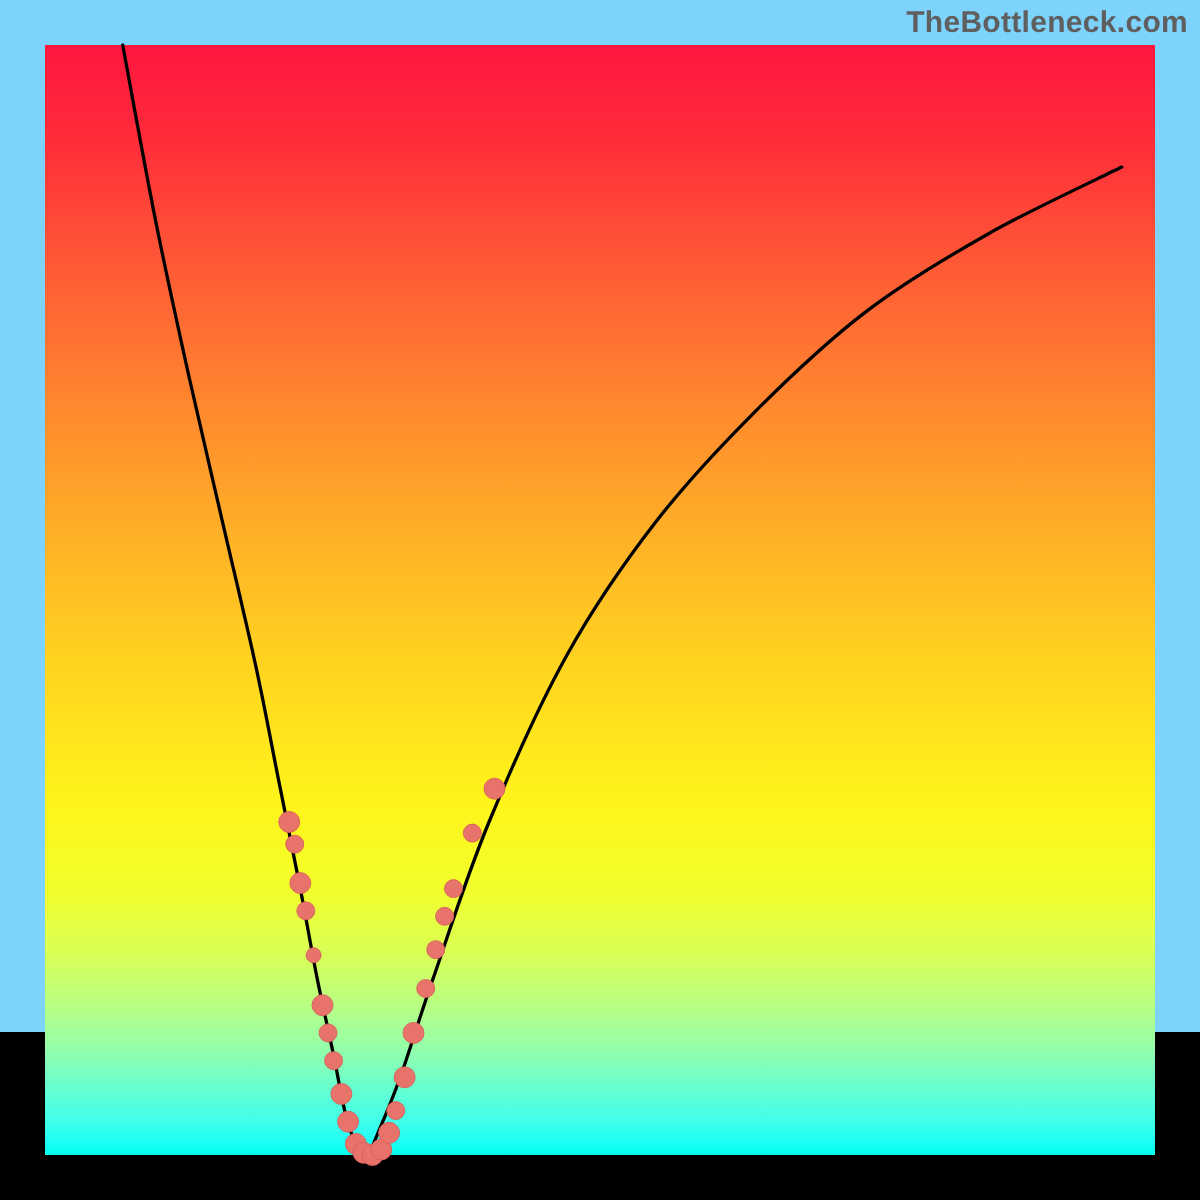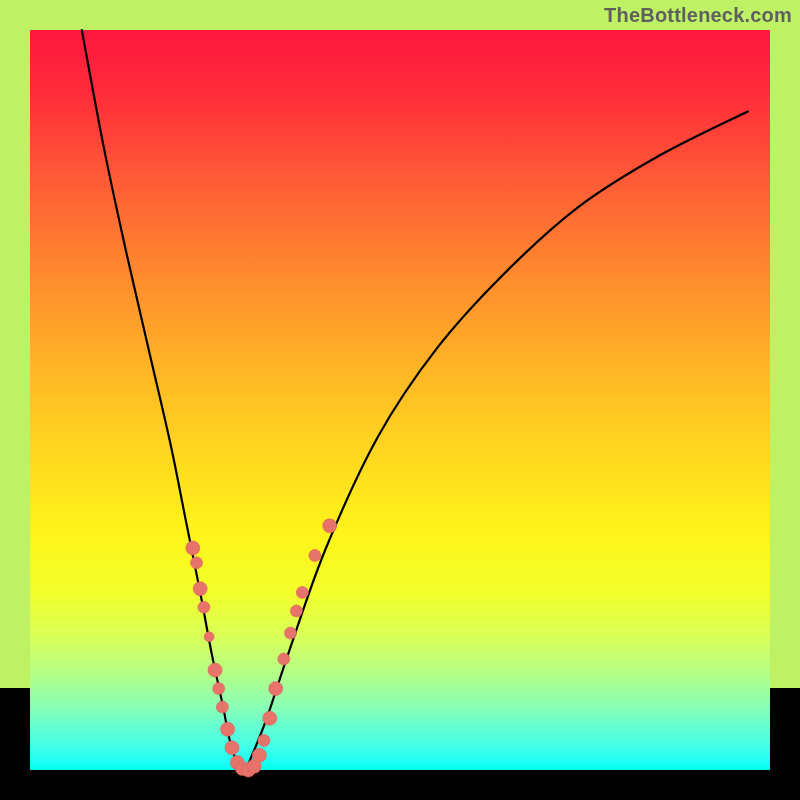--- a/index.html
+++ b/index.html
@@ -1,21 +1,21 @@
 <!DOCTYPE html>
 <html><head>
 <meta charset="utf-8">
 <style>
   * { margin: 0; padding: 0; box-sizing: border-box; }
   html, body { width: 800px; height: 800px; overflow: hidden; background: #000; }
   .frame {
     position: relative;
     width: 800px;
     height: 688px;
-    background: #bef264;
+    background: #7dd3fc;
   }
   .plot-area {
     position: absolute;
     left: 30px;
     top: 30px;
     width: 740px;
     height: 740px;
     background: linear-gradient(
       to bottom,
       #ff173f 0%,

